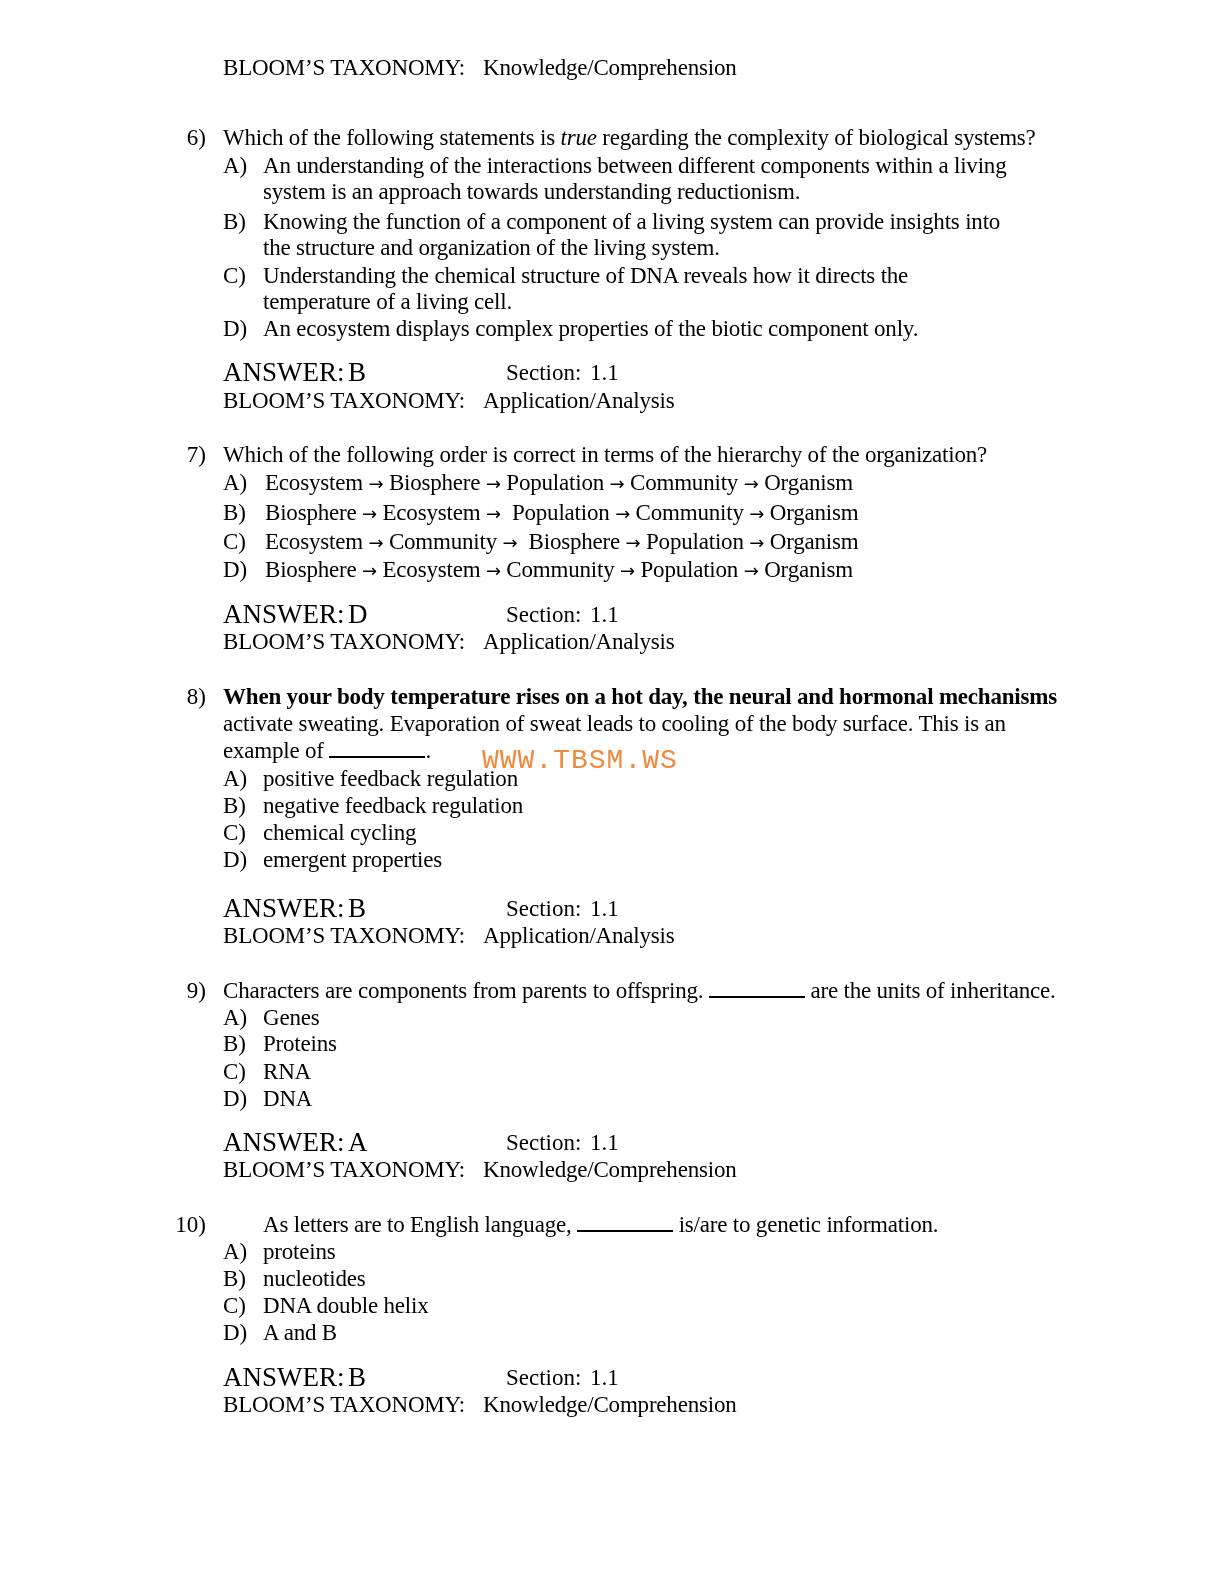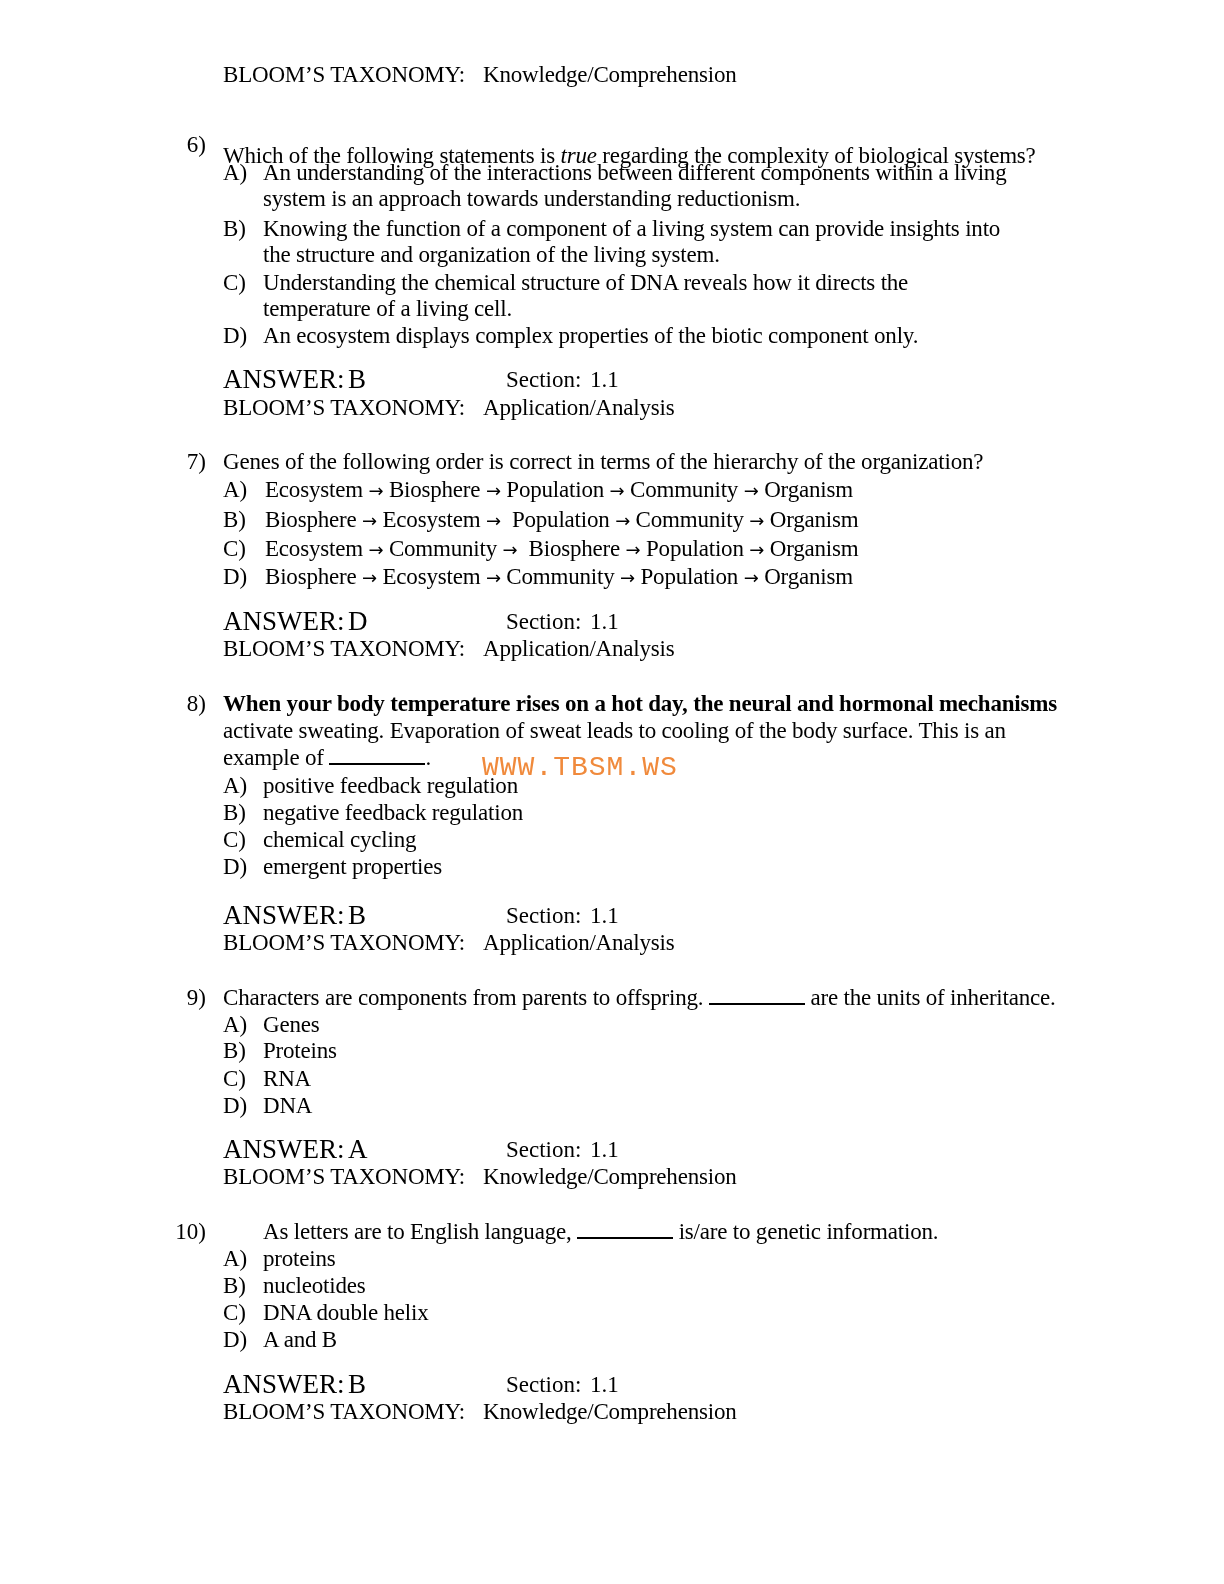--- a/index.html
+++ b/index.html
@@ -1,38 +1,38 @@
 <!DOCTYPE html>
 <html><head>
   <meta charset="utf-8">
   <style>
     html, body { margin: 0; padding: 0; background: #ffffff; }
     body { width: 1224px; height: 1584px; position: relative; overflow: hidden;
            font-family: "Liberation Serif", "DejaVu Serif", serif; color: #000; }
-    .page { position: absolute; left: 0; top: 7px; width: 1224px; height: 1368px; }
+    .page { position: absolute; left: 0; top: 0; width: 1224px; height: 1368px; }
     .ln { position: absolute; font-size: 23px; line-height: 27px; white-space: pre; letter-spacing: -0.2px; }
     .qnum { position: absolute; font-size: 23px; line-height: 27px; text-align: right; width: 40px; }
     .lbl { position: absolute; font-size: 23px; line-height: 27px; }
     .blank { display: inline-block; border-bottom: 2px solid #000; width: 96px; height: 18px; vertical-align: baseline; }
     .ans-label { position: absolute; font-size: 27px; line-height: 27px; }
     .sec { position: absolute; font-size: 23px; line-height: 27px; }
     .arrow { font-family: "DejaVu Sans", sans-serif; font-size: 18px; }
     .watermark { position: absolute; left: 482px; top: 745px; font-family: "Liberation Mono", "DejaVu Sans Mono", monospace;
                  font-size: 28px; color: #f08a3c; letter-spacing: 1px; white-space: pre; }
   </style>
 </head>
 <body>
 
 <div class="page">
 
   <div class="ln" style="left:223px; top:54px;"><span>BLOOM’S TAXONOMY:</span><span style="display:inline-block;width:18px"></span><span>Knowledge/Comprehension</span></div>
 
   <div>
     <div class="qnum" style="left:166px; top:124px;">6)</div>
-    <div class="ln" style="left:223px; top:124px;margin-top:11px;"><span>Which of the following statements is </span><i>true</i><span> regarding the complexity of biological systems?</span></div>
+    <div class="ln" style="left:223px; top:124px;"><span>Which of the following statements is </span><i>true</i><span> regarding the complexity of biological systems?</span></div>
 
     <div class="lbl" style="left:223px; top:152px;">A)</div>
     <div class="ln" style="left:263px; top:152px;">An understanding of the interactions between different components within a living</div>
     <div class="ln" style="left:263px; top:178px;">system is an approach towards understanding reductionism.</div>
 
     <div class="lbl" style="left:223px; top:208px;">B)</div>
     <div class="ln" style="left:263px; top:208px;">Knowing the function of a component of a living system can provide insights into</div>
     <div class="ln" style="left:263px; top:234px;">the structure and organization of the living system.</div>
 
     <div class="lbl" style="left:223px; top:262px;">C)</div>
@@ -44,21 +44,21 @@
 
     <div class="ans-label" style="left:223px; top:359px;">ANSWER:</div>
     <div class="ans-label" style="left:348px; top:359px;">B</div>
     <div class="sec" style="left:506px; top:359px;">Section:</div>
     <div class="sec" style="left:590px; top:359px;">1.1</div>
     <div class="ln" style="left:223px; top:387px;"><span>BLOOM’S TAXONOMY:</span><span style="display:inline-block;width:18px"></span><span>Application/Analysis</span></div>
   </div>
 
   <div>
     <div class="qnum" style="left:166px; top:441px;">7)</div>
-    <div class="ln" style="left:223px; top:441px;">Genes of the following order is correct in terms of the hierarchy of the organization?</div>
+    <div class="ln" style="left:223px; top:441px;">Which of the following order is correct in terms of the hierarchy of the organization?</div>
 
     <div class="lbl" style="left:223px; top:469px;">A)</div>
     <div class="ln" style="left:265px; top:469px;"><span>Ecosystem</span> <span class="arrow">→</span> <span>Biosphere</span> <span class="arrow">→</span> <span>Population</span> <span class="arrow">→</span> <span>Community</span> <span class="arrow">→</span> <span>Organism</span></div>
 
     <div class="lbl" style="left:223px; top:499px;">B)</div>
     <div class="ln" style="left:265px; top:499px;"><span>Biosphere</span> <span class="arrow">→</span> <span>Ecosystem</span> <span class="arrow">→</span>  <span>Population</span> <span class="arrow">→</span> <span>Community</span> <span class="arrow">→</span> <span>Organism</span></div>
 
     <div class="lbl" style="left:223px; top:528px;">C)</div>
     <div class="ln" style="left:265px; top:528px;"><span>Ecosystem</span> <span class="arrow">→</span> <span>Community</span> <span class="arrow">→</span>  <span>Biosphere</span> <span class="arrow">→</span> <span>Population</span> <span class="arrow">→</span> <span>Organism</span></div>
 

